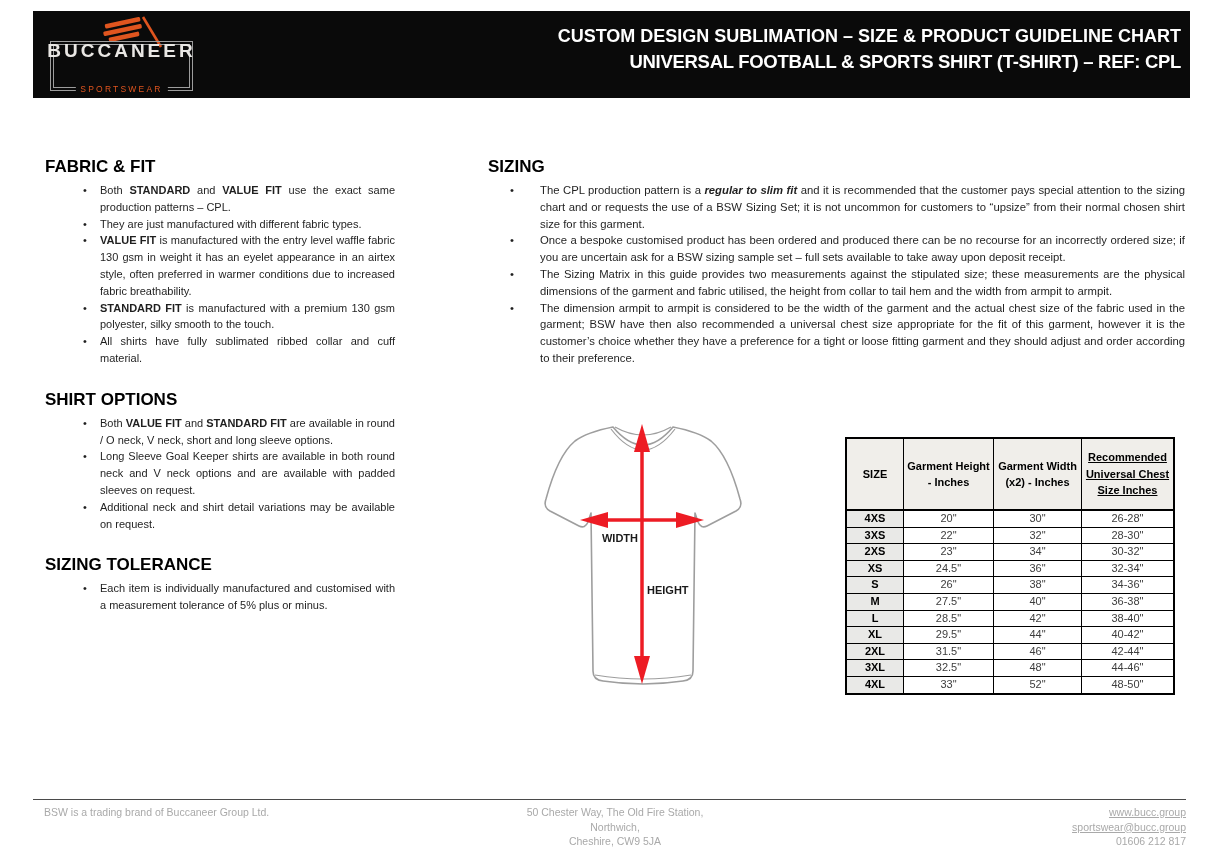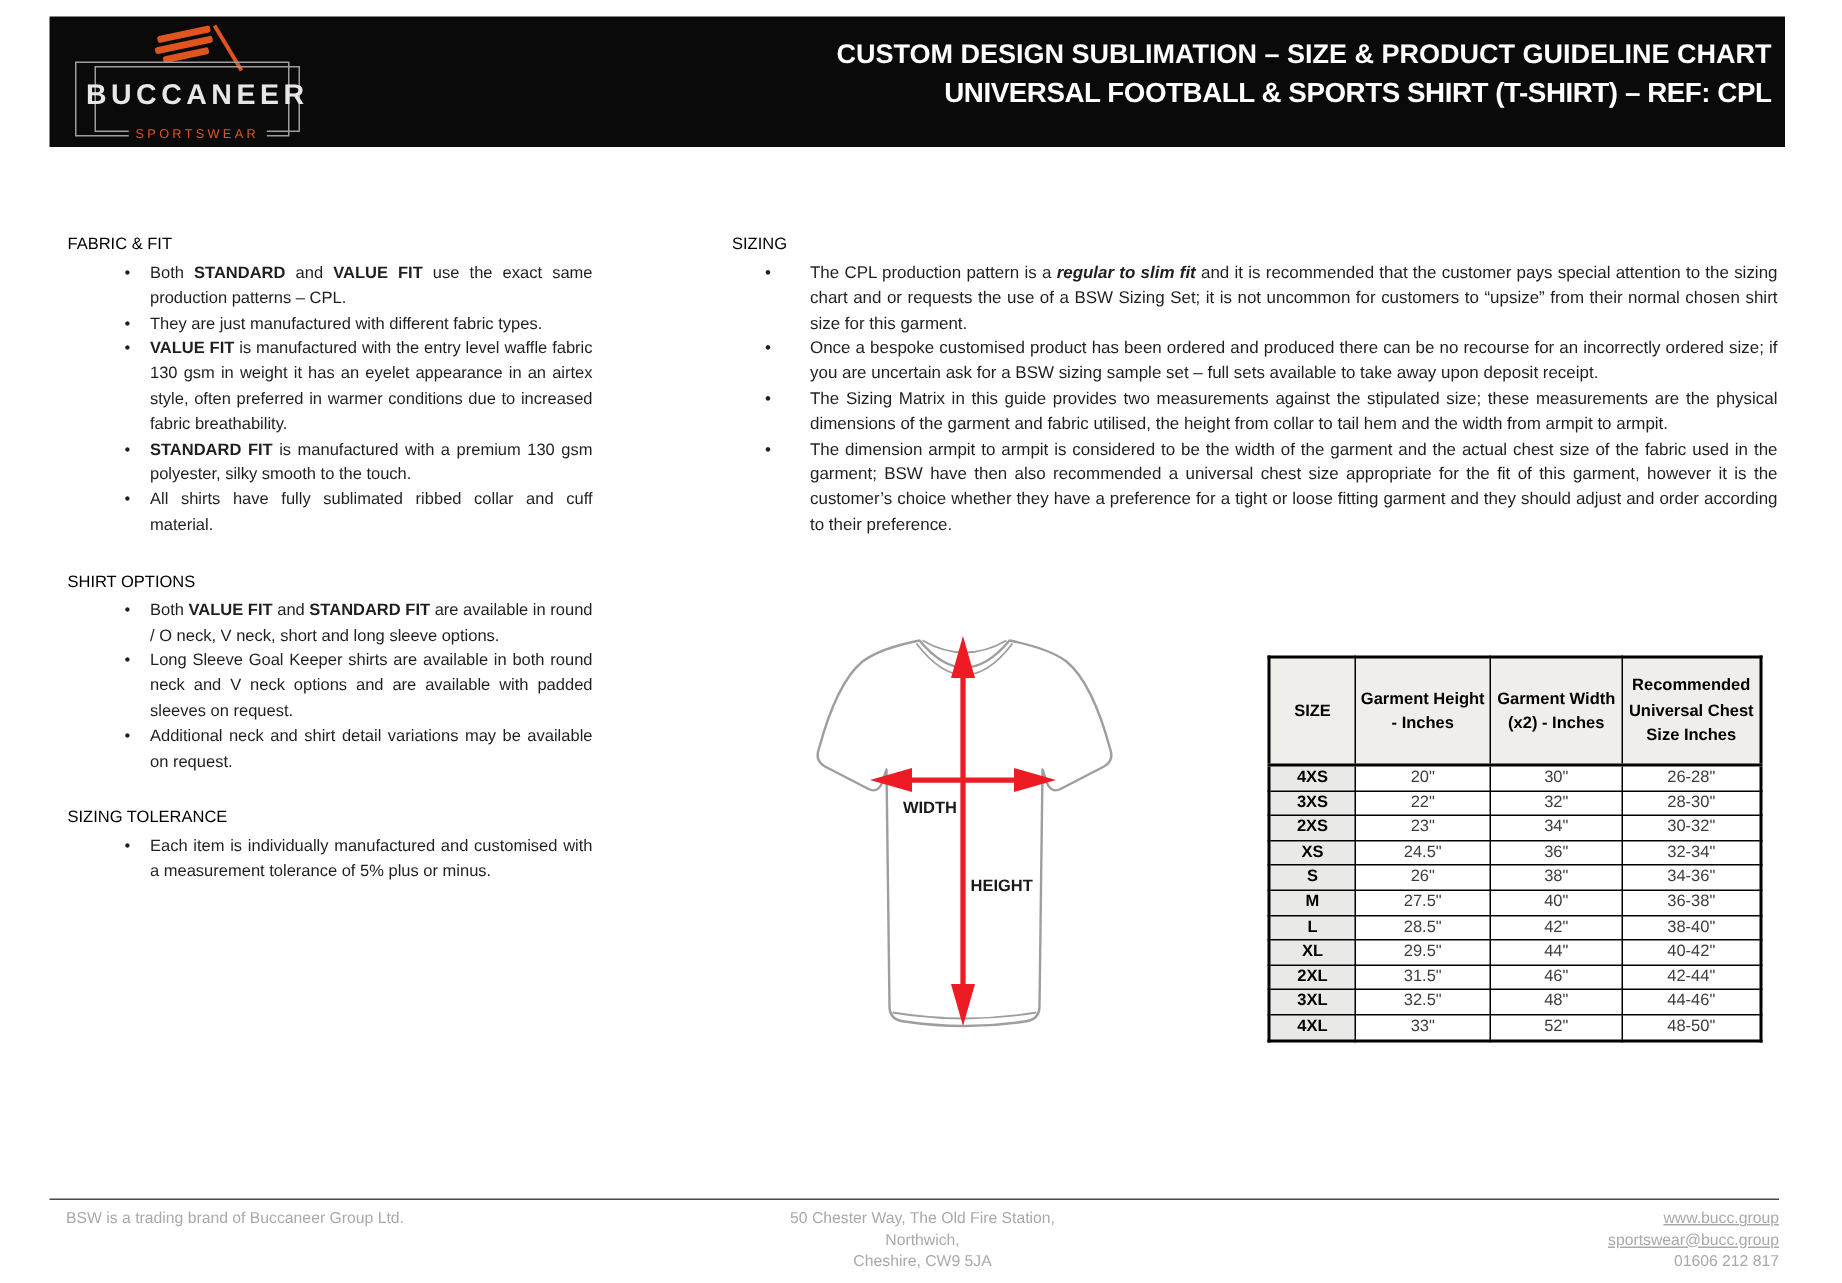--- a/index.html
+++ b/index.html
@@ -7,33 +7,33 @@
          font-family:"Liberation Sans", sans-serif; color:#1f1f1f; }
   .page { position:relative; width:1228px; height:855px; background:#fff; }
 
   
   .topbar { position:absolute; left:33px; top:11px; width:1157px; height:87px; background:#0a0a0a; }
   .logo { position:absolute; left:17px; top:2px; width:176px; height:82px; }
   .flag { position:absolute; left:48px; top:1px; width:70px; height:34px; }
   .logo-frame { position:absolute; left:0; top:28px; width:143px; height:50px;
                 border:1px solid #9d9d9d; padding:2px; box-sizing:border-box; }
   .logo-frame-inner { border:1px solid #9d9d9d; width:100%; height:100%; box-sizing:border-box;
-                      position:relative; display:flex; align-items:center; justify-content:center;margin-left:10px; }
+                      position:relative; display:flex; justify-content:center; }
   .logo-brand { color:#e9e7e4; font-weight:700; font-size:19px; letter-spacing:3px; margin-top:-5px; white-space:nowrap; }
   .logo-sub { position:absolute; bottom:-7px; left:50%; transform:translateX(-50%);
               background:#0a0a0a; padding:0 5px; color:#e0551f; font-size:8.5px; font-weight:400;
               letter-spacing:2.2px; white-space:nowrap; }
   .titles { position:absolute; top:0; right:9px; text-align:right; color:#ffffff; }
   .title1 { margin-top:15px; font-size:18px; font-weight:700; }
   .title2 { margin-top:4px; font-size:18.5px; font-weight:700; letter-spacing:-0.3px; }
 
   
   .col-left  { position:absolute; left:45px;  top:153px; width:350px; }
   .col-right { position:absolute; left:488px; top:153px; width:697px; }
-  .sec-h { font-size:11px; font-weight:400; color:#000; margin:23px 0 5px 0; }
+  .sec-h { font-size:17px; font-weight:700; color:#000; margin:23px 0 5px 0; }
   .sec-h:first-child { margin-top:4px; }
   .bullets { list-style:none; margin:0; padding:0; font-size:11px; line-height:16.8px; }
   .col-right .bullets { font-size:11.3px; }
   .bullets li { position:relative; text-align:justify; }
   .col-left  .bullets li { padding-left:55px; }
   .col-left  .bullets li::before { content:"\2022"; position:absolute; left:38px; top:0; }
   .col-right .bullets li { padding-left:52px; }
   .col-right .bullets li::before { content:"\2022"; position:absolute; left:22px; top:0; }
   .b { font-weight:700; } .i { font-style:italic; }
 
@@ -45,21 +45,21 @@
                 border:2px solid #000; background:#fff; table-layout:fixed; }
   .size-table th { background:#f0eeea; font-size:11px; font-weight:700; color:#000;
                    border:1px solid #000; border-bottom:2px solid #000;
                    height:66px; padding:2px 3px; text-align:center; vertical-align:middle; line-height:1.5; }
   .size-table td { border:1px solid #000; font-size:11px; color:#3d3d3d; text-align:center;
                    height:15.6px; padding:0 2px; line-height:1.05; vertical-align:middle; }
   .size-table td:first-child { background:#e9e9e7; font-weight:700; color:#000; }
   .size-table th:nth-child(1) { width:50px; }
   .size-table th:nth-child(2) { width:83px; }
   .size-table th:nth-child(3) { width:81px;text-align:center; }
-  .size-table th:nth-child(4) { width:85px; }
+  .size-table th:nth-child(4) { width:85px;text-decoration:underline; }
 
   
   .footer { position:absolute; left:33px; top:799px; width:1153px; box-sizing:border-box;
             border-top:1px solid #4a4a4a; padding-top:5px; display:flex;
             font-size:10.5px; line-height:14.5px; color:#a9a9a9; }
   .f-left   { flex:1; padding-left:11px; text-align:left; }
   .f-center { flex:1; text-align:center; }
   .f-right  { flex:1; text-align:right; }
   .footer a { color:#a9a9a9; text-decoration:underline; }
 </style>

